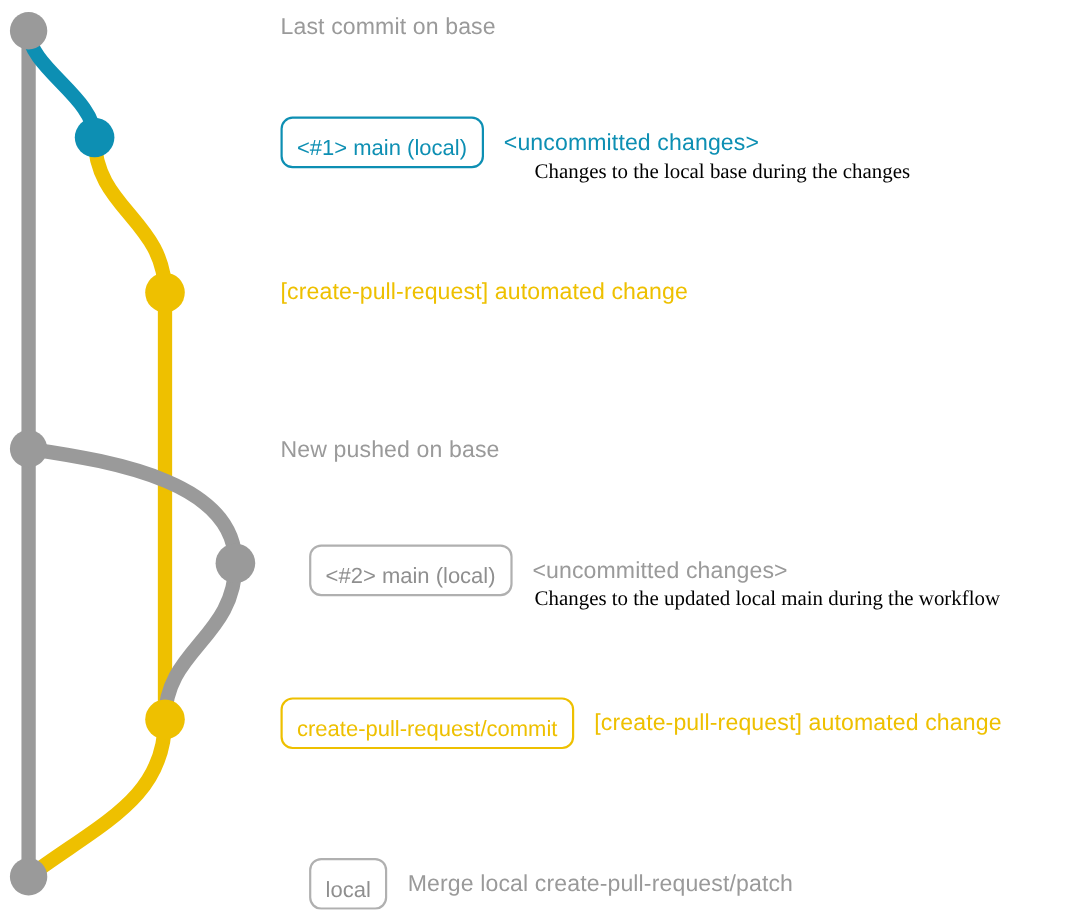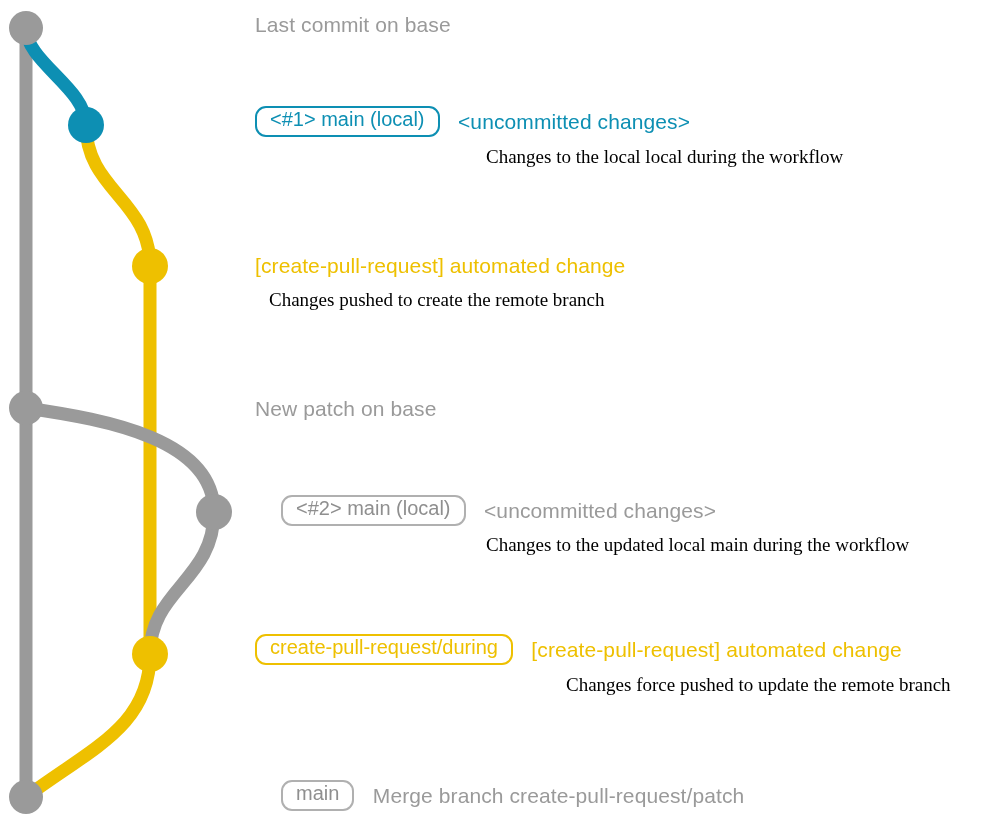--- a/index.html
+++ b/index.html
@@ -47,21 +47,21 @@
     font-family: "Liberation Sans", sans-serif;
     letter-spacing: 0.1px;
   }
 
   
   .badge {
     display: inline-block;
     vertical-align: middle;
     border: 2px solid #9a9a9a;
     border-radius: 11px;
-    padding: 0 13px 5px 13px;
+    padding: 16px 13px 5px 13px;
     font-size: 20px;
     line-height: 22px;
     color: #9a9a9a;
     background: #ffffff;
     font-family: "Liberation Sans", sans-serif;
   }
   .badge.blue {
     border-color: #0d8fb3;
     color: #0d8fb3;
   }
@@ -137,42 +137,40 @@
   <div class="layer">
 
     <div class="row" style="left:255px; top:13px;">
       <span class="heading">Last commit on base</span>
     </div>
 
     <div class="row" style="left:255px; top:106px;">
       <span class="badge blue">&lt;#1&gt; main (local)</span>
       <span class="subject blue">&lt;uncommitted changes&gt;</span>
     </div>
-    <div class="row note" style="left:486px; top:146px;">Changes to the local local during the workflow</div>
+    <div class="row note" style="left:486px; top:146px;">Changes to the local base during the changes</div>
 
     <div class="row" style="left:255px; top:254px;">
       <span class="subject-solo yellow">[create-pull-request] automated change</span>
     </div>
-    <div class="row note" style="left:269px; top:289px;">Changes pushed to create the remote branch</div>
 
     <div class="row" style="left:255px; top:397px;">
-      <span class="heading">New patch on base</span>
+      <span class="heading">New pushed on base</span>
     </div>
 
     <div class="row" style="left:255px; top:495px;">
       <span class="badge gray">&lt;#2&gt; main (local)</span>
       <span class="subject gray">&lt;uncommitted changes&gt;</span>
     </div>
     <div class="row note" style="left:486px; top:534px;">Changes to the updated local main during the workflow</div>
 
     <div class="row" style="left:255px; top:634px;">
-      <span class="badge yellow">create-pull-request/during</span>
+      <span class="badge yellow">create-pull-request/commit</span>
       <span class="subject yellow">[create-pull-request] automated change</span>
     </div>
-    <div class="row note" style="left:566px; top:674px;">Changes force pushed to update the remote branch</div>
 
     <div class="row" style="left:255px; top:780px;">
-      <span class="badge gray">main</span>
-      <span class="subject gray">Merge branch create-pull-request/patch</span>
+      <span class="badge gray">local</span>
+      <span class="subject gray">Merge local create-pull-request/patch</span>
     </div>
 
   </div>
 </div>
 
 </body></html>

